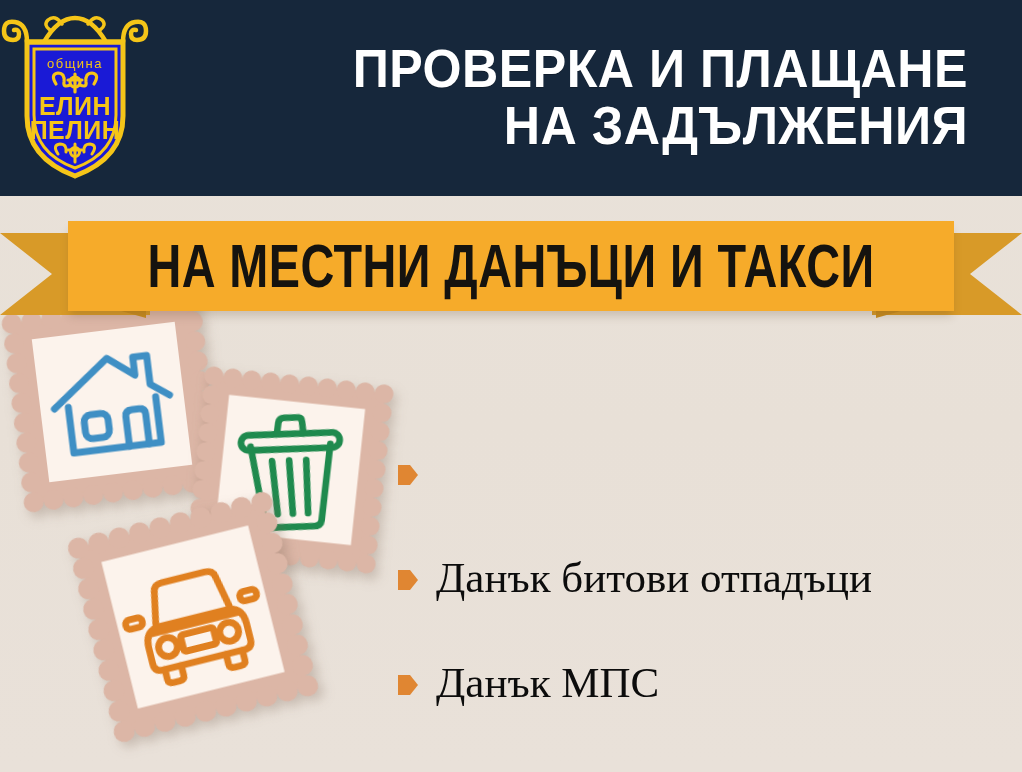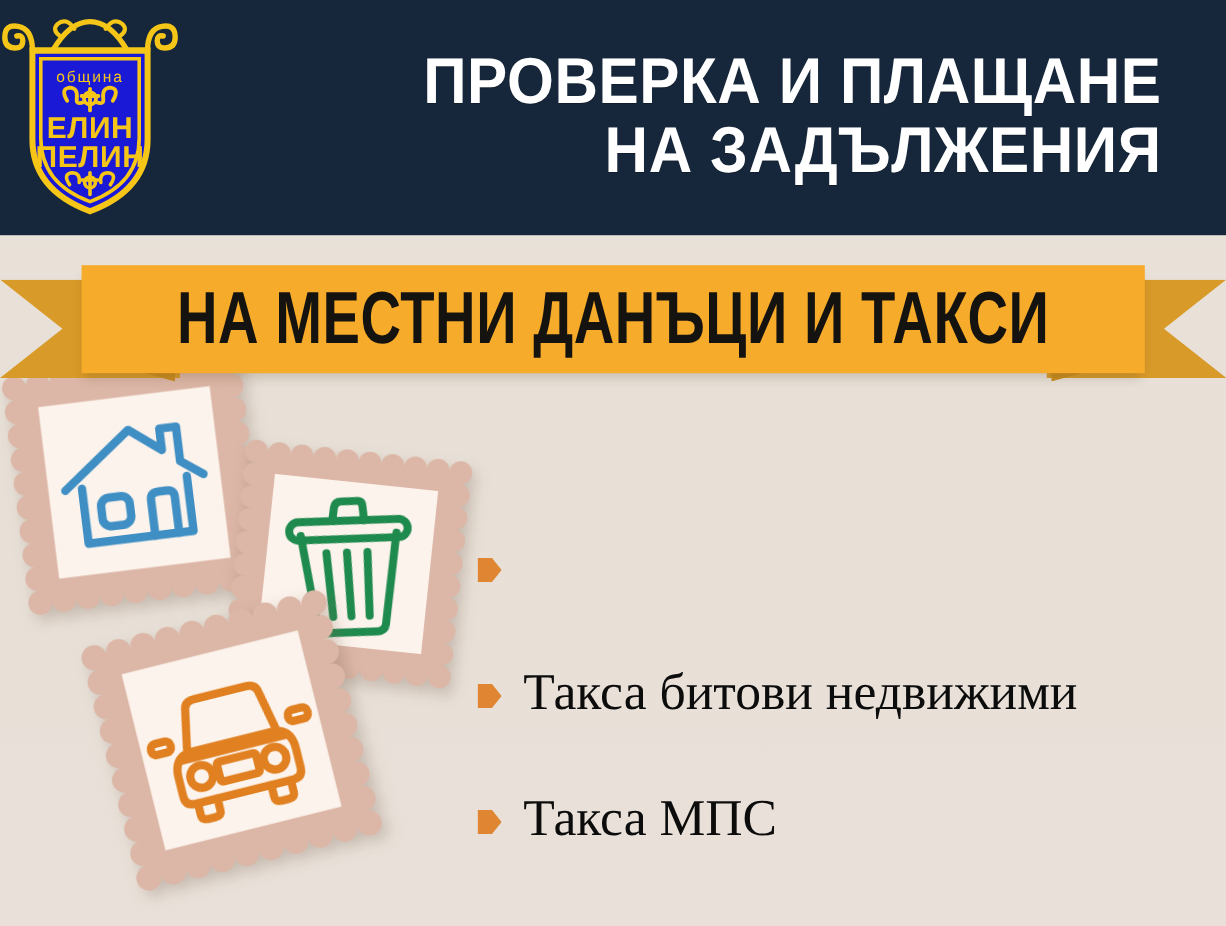--- a/index.html
+++ b/index.html
@@ -377,25 +377,25 @@
     <div class="tax-item">
       <svg class="bullet" viewBox="0 0 20 24">
         <path d="M0 2 L12 2 L20 12 L12 22 L0 22 Z" fill="#e08632"></path>
       </svg>
     </div>
 
     <div class="tax-item">
       <svg class="bullet" viewBox="0 0 20 24">
         <path d="M0 2 L12 2 L20 12 L12 22 L0 22 Z" fill="#e08632"></path>
       </svg>
-      <span class="tax-label">Такса битови недвижими</span>
+      <span class="tax-label">Данък битови отпадъци</span>
     </div>
 
     <div class="tax-item">
       <svg class="bullet" viewBox="0 0 20 24">
         <path d="M0 2 L12 2 L20 12 L12 22 L0 22 Z" fill="#e08632"></path>
       </svg>
-      <span class="tax-label">Такса МПС</span>
+      <span class="tax-label">Данък МПС</span>
     </div>
 
   </div>
 
 </div>
 
 </body></html>

